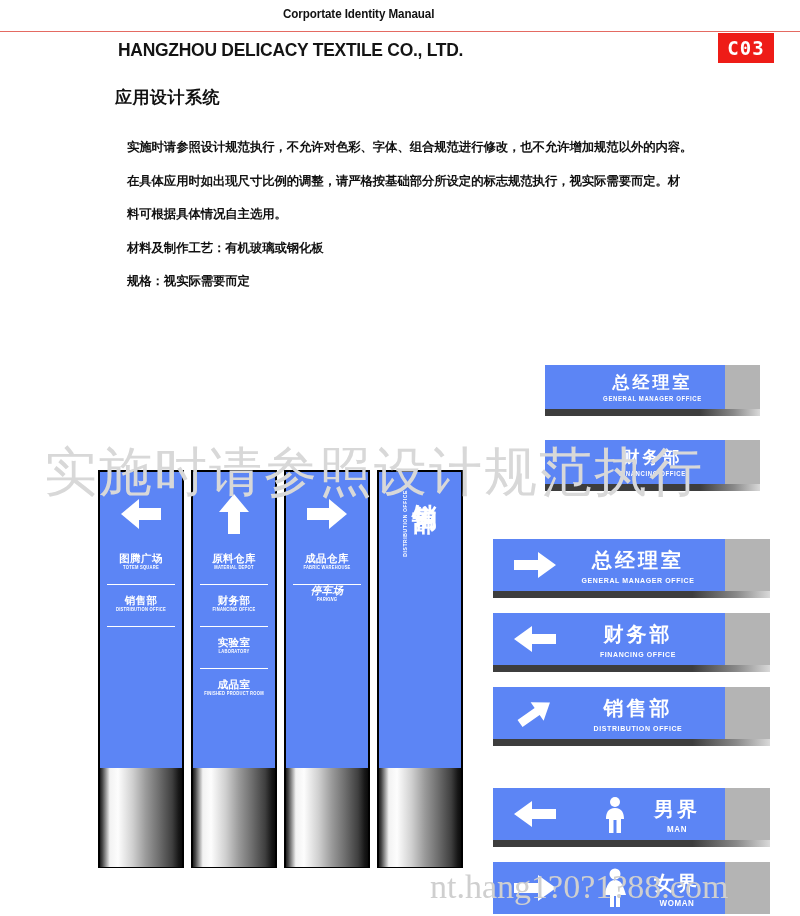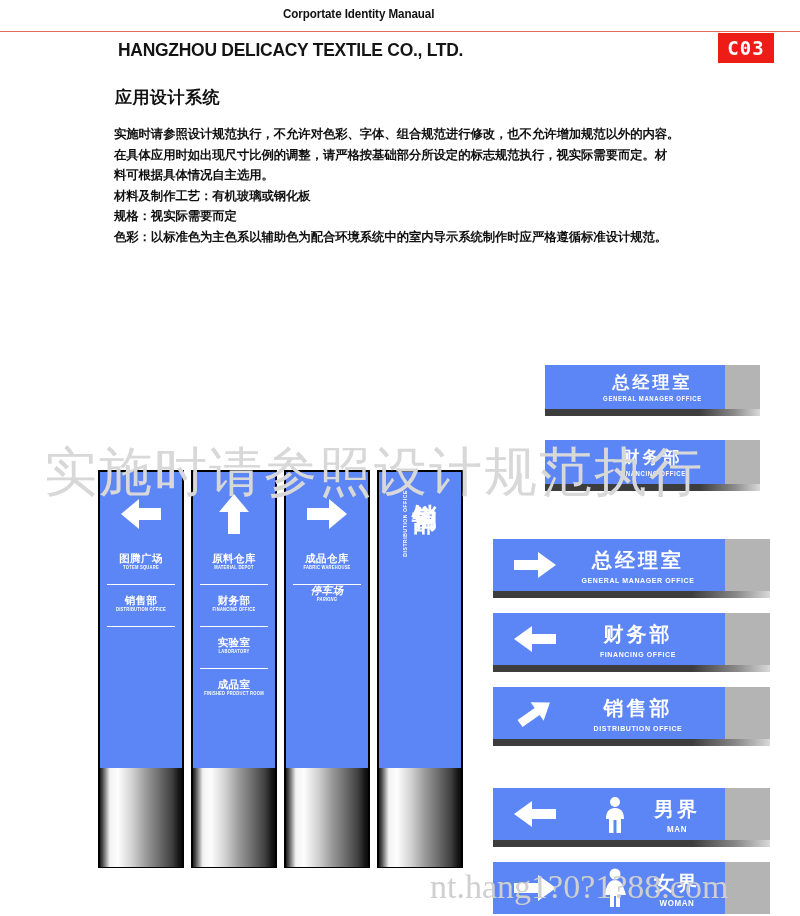--- a/index.html
+++ b/index.html
@@ -64,21 +64,21 @@
     font-family: "DejaVu Sans", sans-serif;
     letter-spacing: 0.5px;
   }
   .body-copy {
     position: absolute; left: 114px; top: 124px; width: 640px;
     font-family: "DejaVu Sans", sans-serif;
     font-size: 12.4px; font-weight: bold; color: #111;
     line-height: 20.5px;
     letter-spacing: -0.1px;
   }
-  .body-copy p { margin: 0; white-space: nowrap; }
+  .body-copy p { margin: 13px; white-space: nowrap; }
 
   
   .wm-main {
     position: absolute; left: 44px; top: 437px;
     font-family: "DejaVu Sans", sans-serif;
     font-size: 53px; color: #d8d8d8;
     letter-spacing: 2px; white-space: nowrap;
     z-index: 40; pointer-events: none;
   }
   .wm-bottom {
@@ -207,21 +207,20 @@
   <span>C03</span>
 </div>
 
 <div class="sec-title">应用设计系统</div>
 <div class="body-copy">
   <p>实施时请参照设计规范执行，不允许对色彩、字体、组合规范进行修改，也不允许增加规范以外的内容。</p>
   <p>在具体应用时如出现尺寸比例的调整，请严格按基础部分所设定的标志规范执行，视实际需要而定。材</p>
   <p>料可根据具体情况自主选用。</p>
   <p>材料及制作工艺：有机玻璃或钢化板</p>
   <p>规格：视实际需要而定</p>
-  <p>色彩：以标准色为主色系以辅助色为配合环境系统中的室内导示系统制作时应严格遵循标准设计规范。</p>
 </div>
 
 <div class="wm-main">实施时请参照设计规范执行</div>
 
 <div class="pillars">
 
   <div class="pillar" style="left:98px; top:470px; width:86px; height:400px;">
     <div class="pillar-face" style="height:346px;">
       <div class="p-arrow" style="top:20px; height:44px;">
         <svg width="44" height="34" viewBox="0 0 44 34" fill="#fff">

